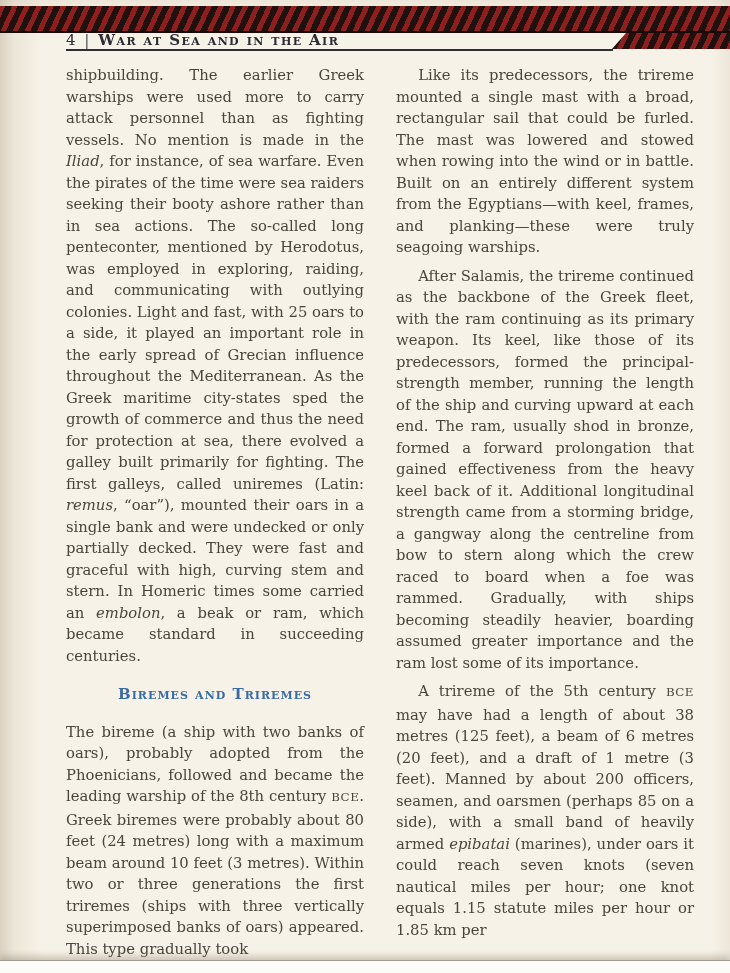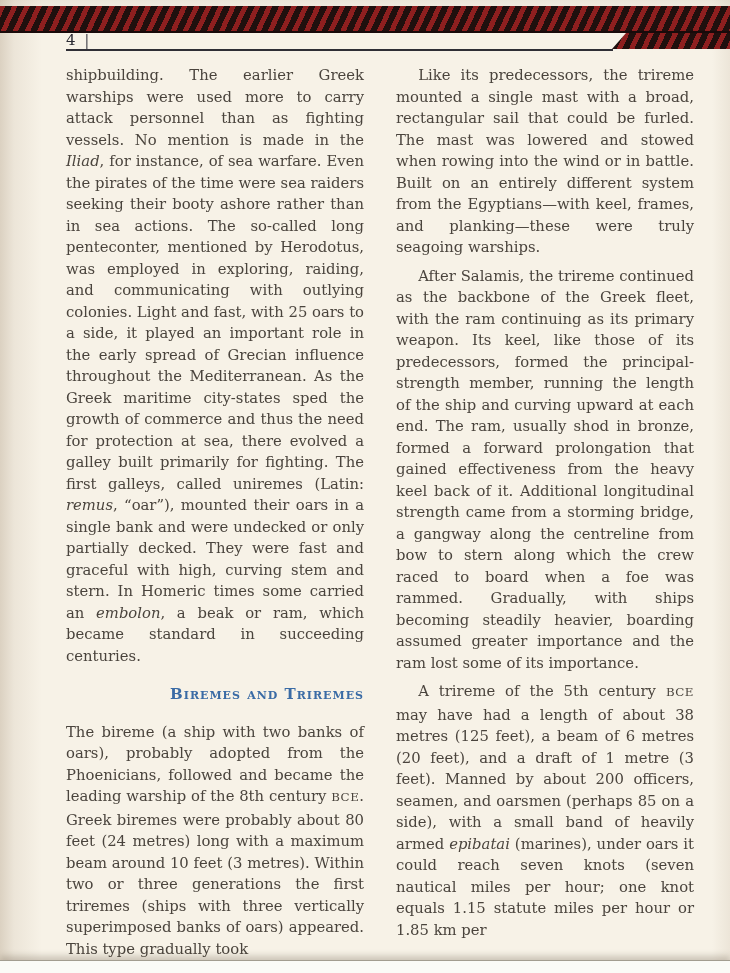--- a/index.html
+++ b/index.html
@@ -53,21 +53,21 @@
     display:flex;gap:32px;
     color:var(--text);
     font-size:14.8px;line-height:21.5px;
   }
   .col{flex:1;min-width:0;}
   .para{margin:0 0 7px;text-align:justify;}
   .para.indent{text-indent:1.5em;}
   .para em{}
   .sc{font-size:0.8em;letter-spacing:0.5px;}
   .section-heading{
-    margin:18px 0 15px;text-align:right;
+    margin:18px 0 15px;text-align:center;
     color:var(--heading-blue);
     font-size:15px;font-weight:bold;
     font-variant:small-caps;letter-spacing:1px;
   }
   .watermark{
     position:absolute;left:0;right:0;bottom:0;height:130px;
     pointer-events:none;
   }
   .wm-text{
     position:absolute;left:98px;bottom:22px;
@@ -92,20 +92,21 @@
 <body>
 
 <div class="page">
 
   <div class="banner-top"></div>
   <div class="banner-right"></div>
 
   <header class="page-header">
     <span class="pagenum">4</span>
     <span class="sep">|</span>
+    <span class="chapter">War at Sea and in the Air</span>
   </header>
 
   <main class="columns">
     <div class="col" id="col-left">
         <p class="para"><span>shipbuilding. The earlier Greek warships were used more to carry attack personnel than as fighting vessels. No mention is made in the </span><em>Iliad</em><span>, for instance, of sea warfare. Even the pirates of the time were sea raiders seeking their booty ashore rather than in sea actions. The so-called long penteconter, mentioned by Herodotus, was employed in exploring, raiding, and communicating with outlying colonies. Light and fast, with 25 oars to a side, it played an important role in the early spread of Grecian influence throughout the Mediterranean. As the Greek maritime city-states sped the growth of commerce and thus the need for protection at sea, there evolved a galley built primarily for fighting. The first galleys, called uniremes (Latin: </span><em>remus</em><span>, “oar”), mounted their oars in a single bank and were undecked or only partially decked. They were fast and graceful with high, curving stem and stern. In Homeric times some carried an </span><em>embolon</em><span>, a beak or ram, which became standard in succeeding centuries.</span></p>
         <h2 class="section-heading">Biremes and Triremes</h2>
         <p class="para"><span>The bireme (a ship with two banks of oars), probably adopted from the Phoenicians, followed and became the leading warship of the 8th century </span><span class="sc">BCE</span><span>. Greek biremes were probably about 80 feet (24 metres) long with a maximum beam around 10 feet (3 metres). Within two or three generations the first triremes (ships with three vertically superimposed banks of oars) appeared. This type gradually took</span></p>
       </div>
     <div class="col" id="col-right">
         <p class="para indent"><span>Like its predecessors, the trireme mounted a single mast with a broad, rectangular sail that could be furled. The mast was lowered and stowed when rowing into the wind or in battle. Built on an entirely different system from the Egyptians—with keel, frames, and planking—these were truly seagoing warships.</span></p>

